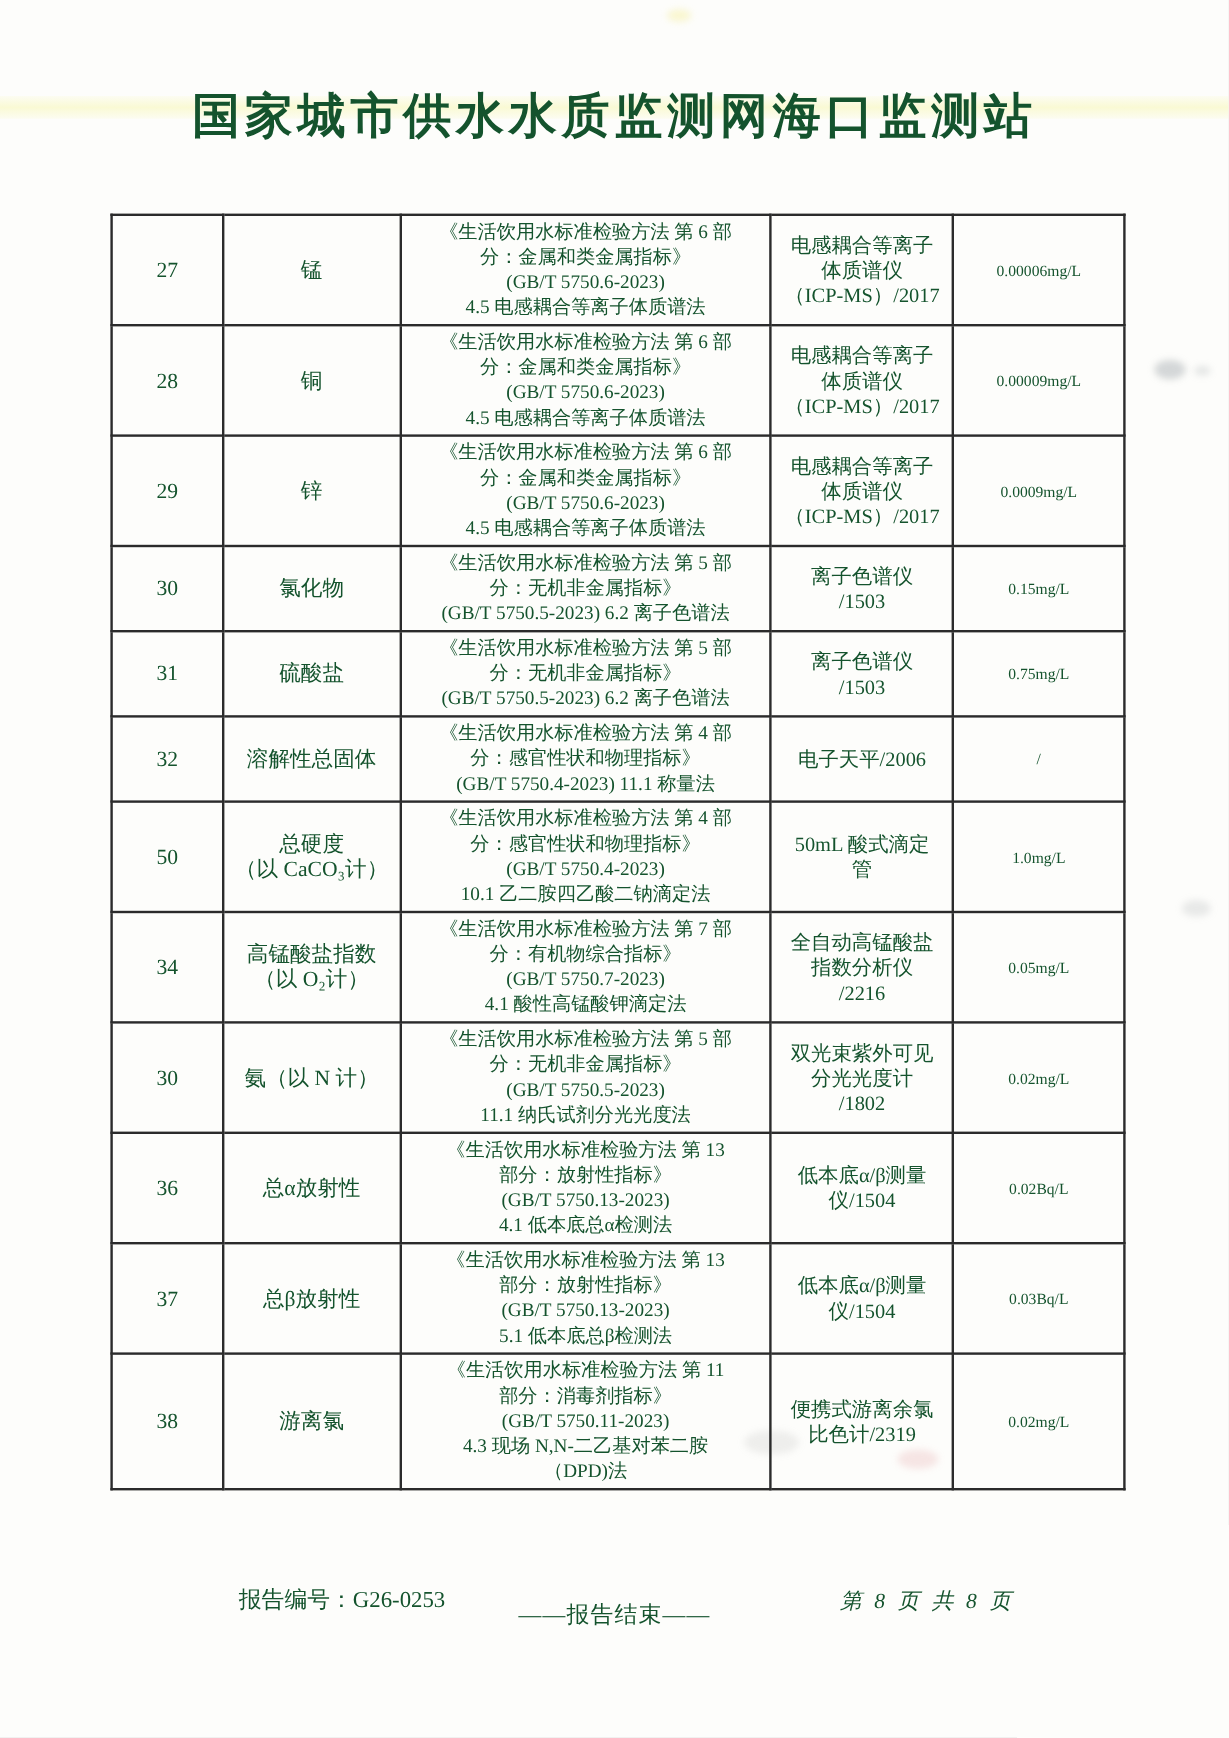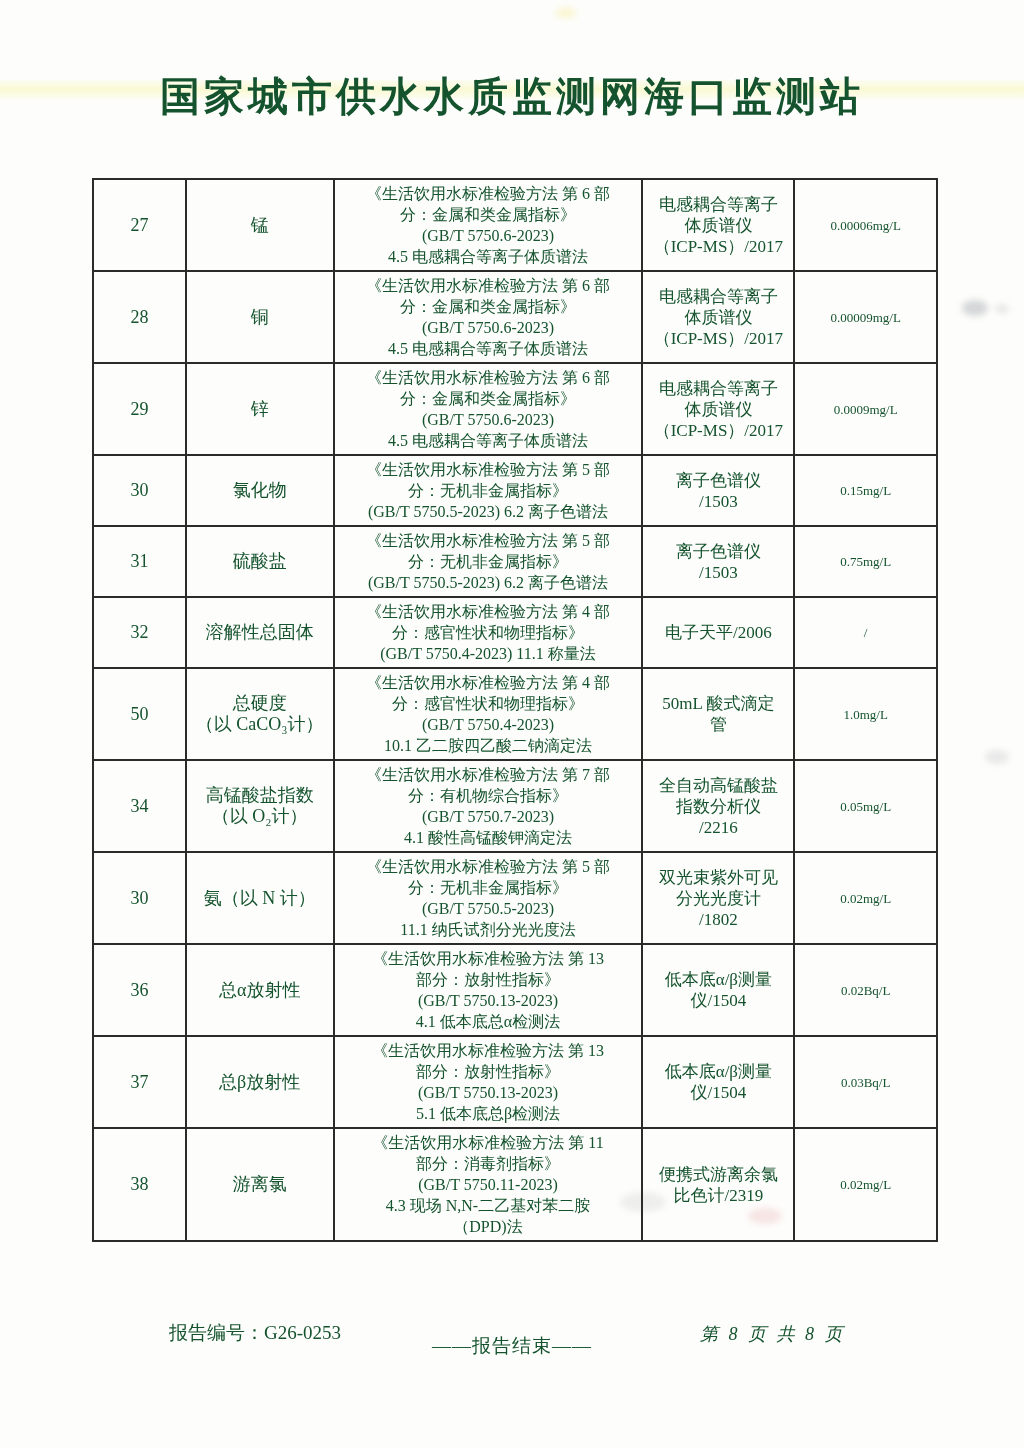--- a/index.html
+++ b/index.html
@@ -88,21 +88,21 @@
     position: absolute;
     top: 1288px; left: 0;
     width: 100%;
     text-align: center;
     font-size: 19px;
     letter-spacing: 1px;
     margin-top: 45px;
   }
   .report-no {
     position: absolute;
-    top: 1320px; left: 169px;
+    top: 1320px; left: 199px;
     font-size: 19px;
   }
   .page-info {
     position: absolute;
     top: 1322px; left: 700px;
     font-size: 18px;
     letter-spacing: 3px;
     font-style: italic;
   }
 </style>

